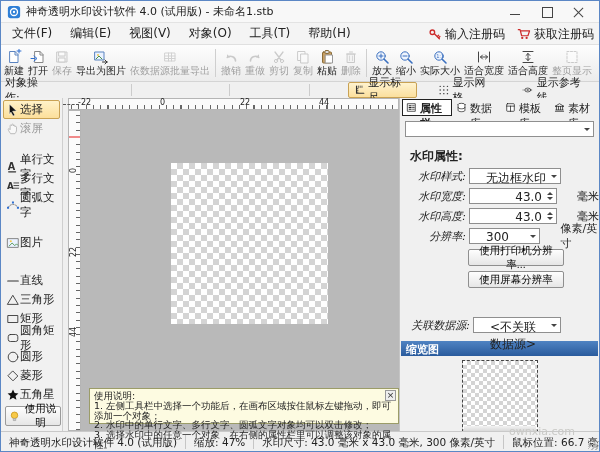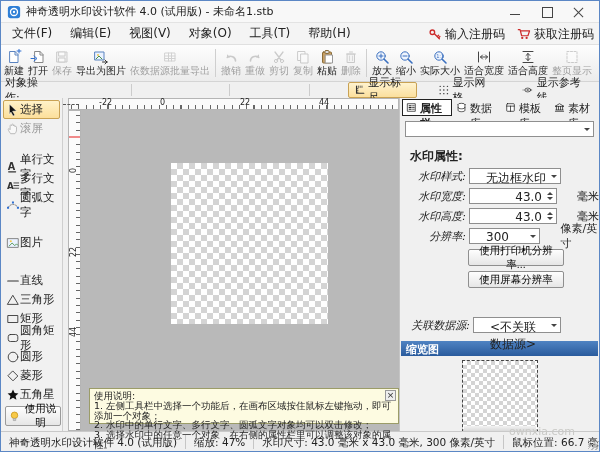--- a/index.html
+++ b/index.html
@@ -436,21 +436,21 @@
       <span class="kicon"><svg viewBox="0 0 16 16" width="13" height="13">
             <circle cx="8" cy="6.5" r="4" fill="#f7c948" stroke="#c9971c"></circle>
             <path d="M6.5 10.5h3v2.5h-3z" fill="#c9c9c9" stroke="#999" stroke-width=".7"></path>
           </svg></span>
       <span>使用说明</span>
     </button>
 
     <div class="canvas-wrap">
       <div class="h-ruler">
 
-      <span class="rlabel" style="left: 9px; margin-left: 21px;"><span>-22</span></span>
+      <span class="rlabel" style="left: 9px;"><span>-22</span></span>
           <span class="rlabel" style="left: 91px;"><span>0</span></span>
           <span class="rlabel" style="left: 171px;"><span>22</span></span>
           <span class="rlabel" style="left: 250px;"><span>44</span></span>
         </div>
       <div class="hmark" style="left:336px;top:1px;height:10px;"></div>
       <div class="v-ruler">
 
       <span class="vlabel" style="top: 62px;"><span>0</span></span>
           <span class="vlabel" style="top: 146px;"><span>22</span></span>
           <span class="vlabel" style="top: 226px;"><span>44</span></span>

